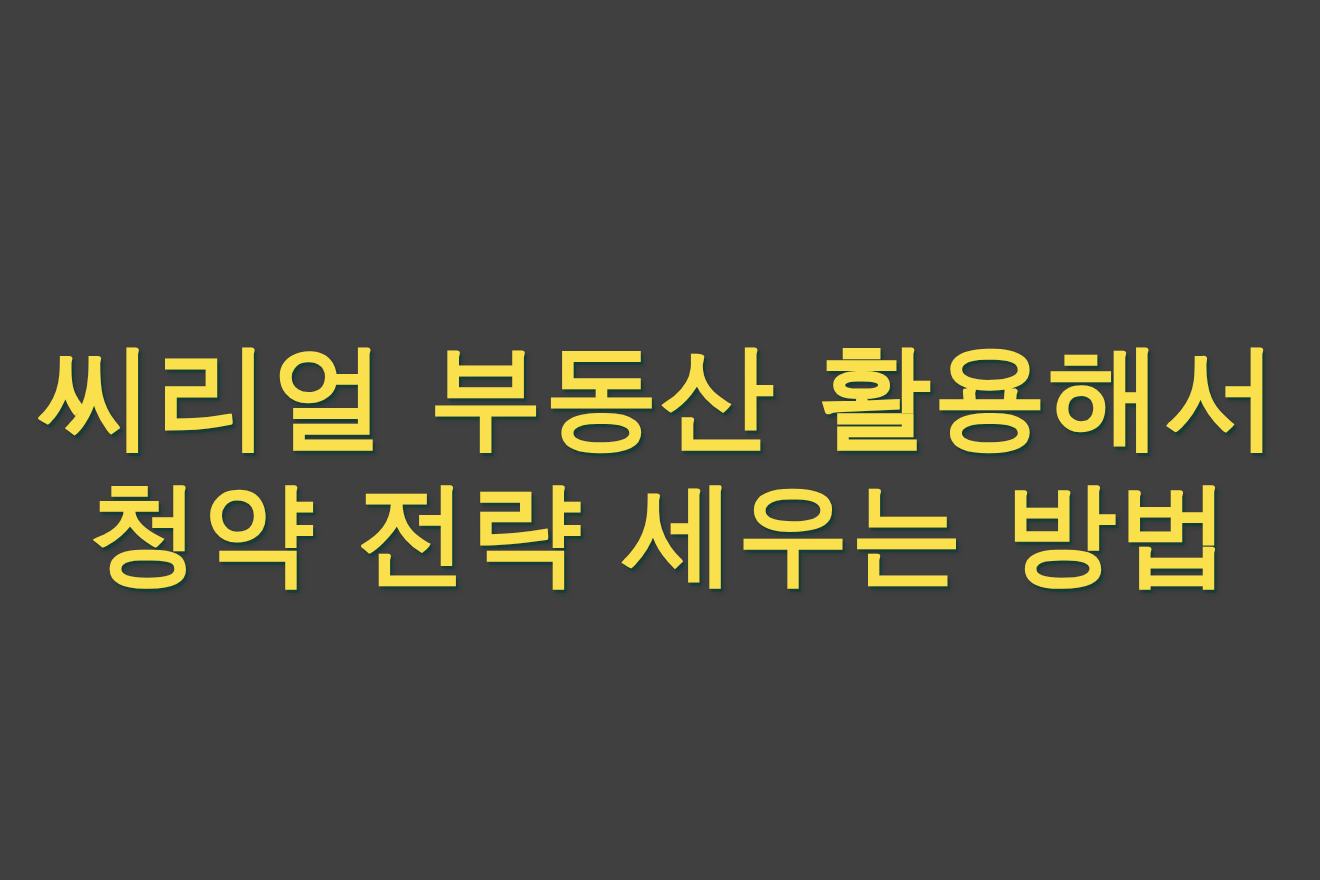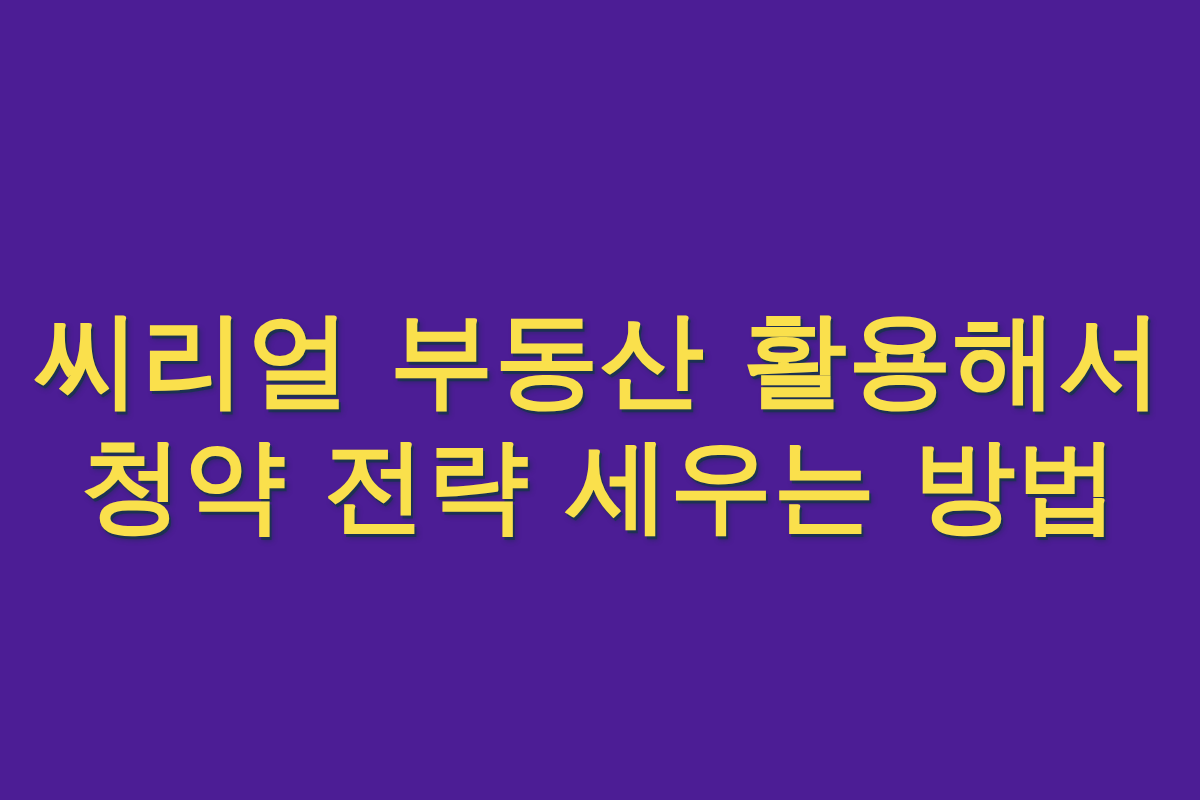--- a/index.html
+++ b/index.html
@@ -57,21 +57,21 @@
     -webkit-font-smoothing: antialiased;
   }
 
   .headline-line.line-2 {
     font-size: 102px;
   }
 </style>
 </head>
 <body>
 
-<div id="thumbnail-canvas" style="background: #4c1d95;">
+<div id="thumbnail-canvas" style="background: #404040;">
 
   <div id="headline-block">
 
     <span class="headline-line line-1" style="color: rgb(250, 224, 76);">씨리얼 부동산 활용해서</span>
 
     <span class="headline-line line-2" style="color: rgb(250, 224, 76);">청약 전략 세우는 방법</span>
 
   </div>
 
 </div>

